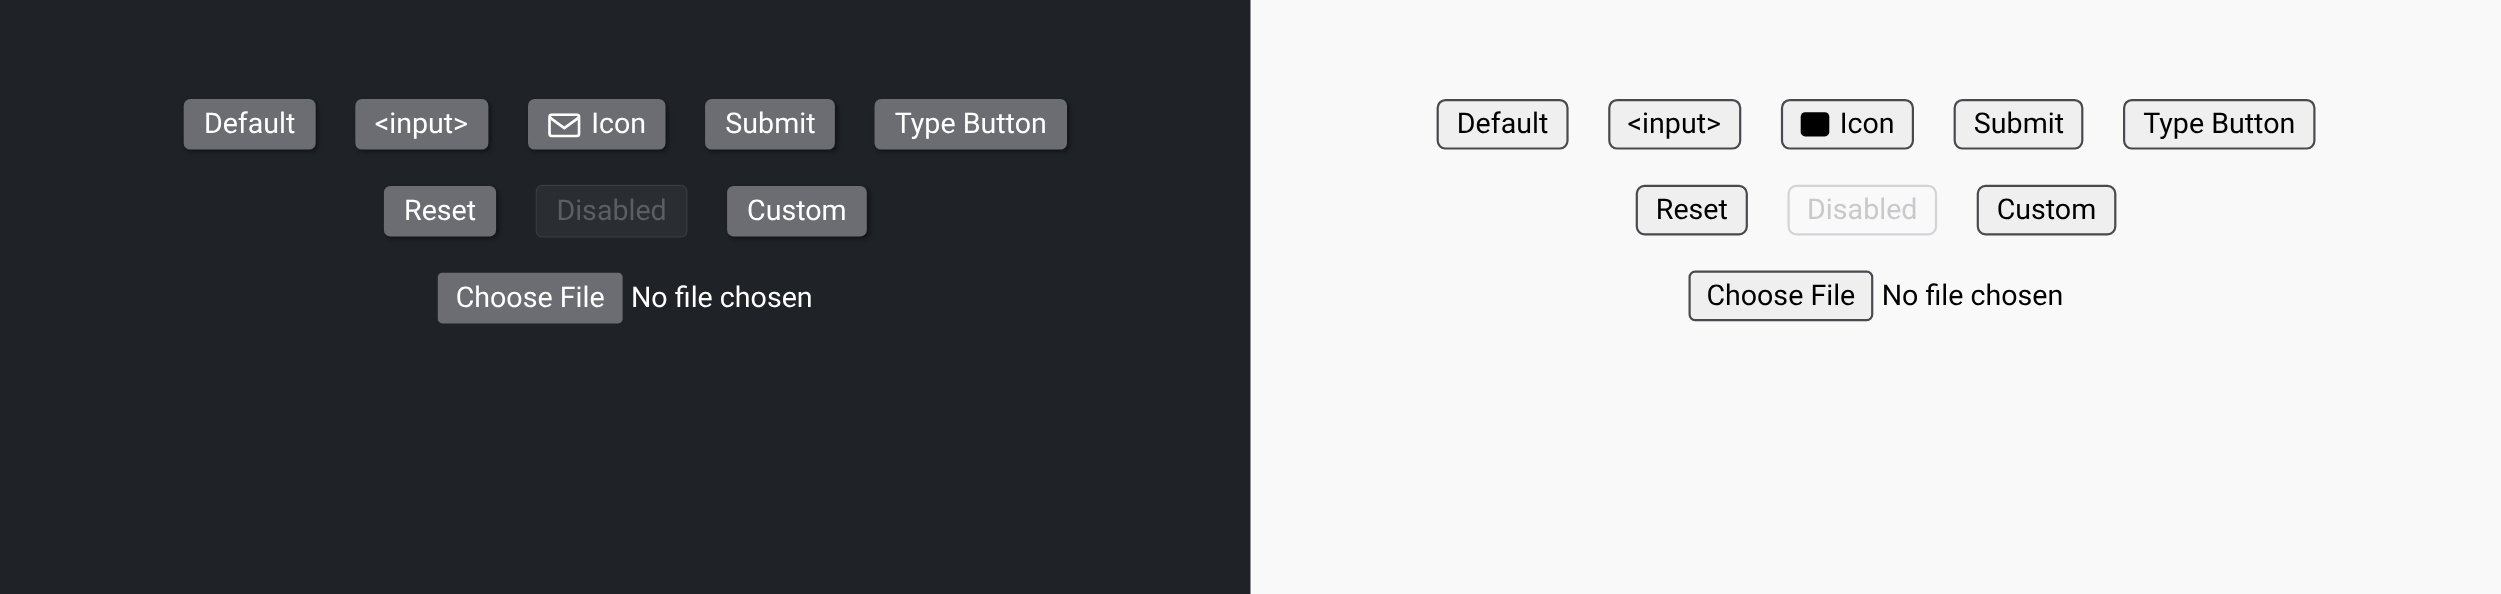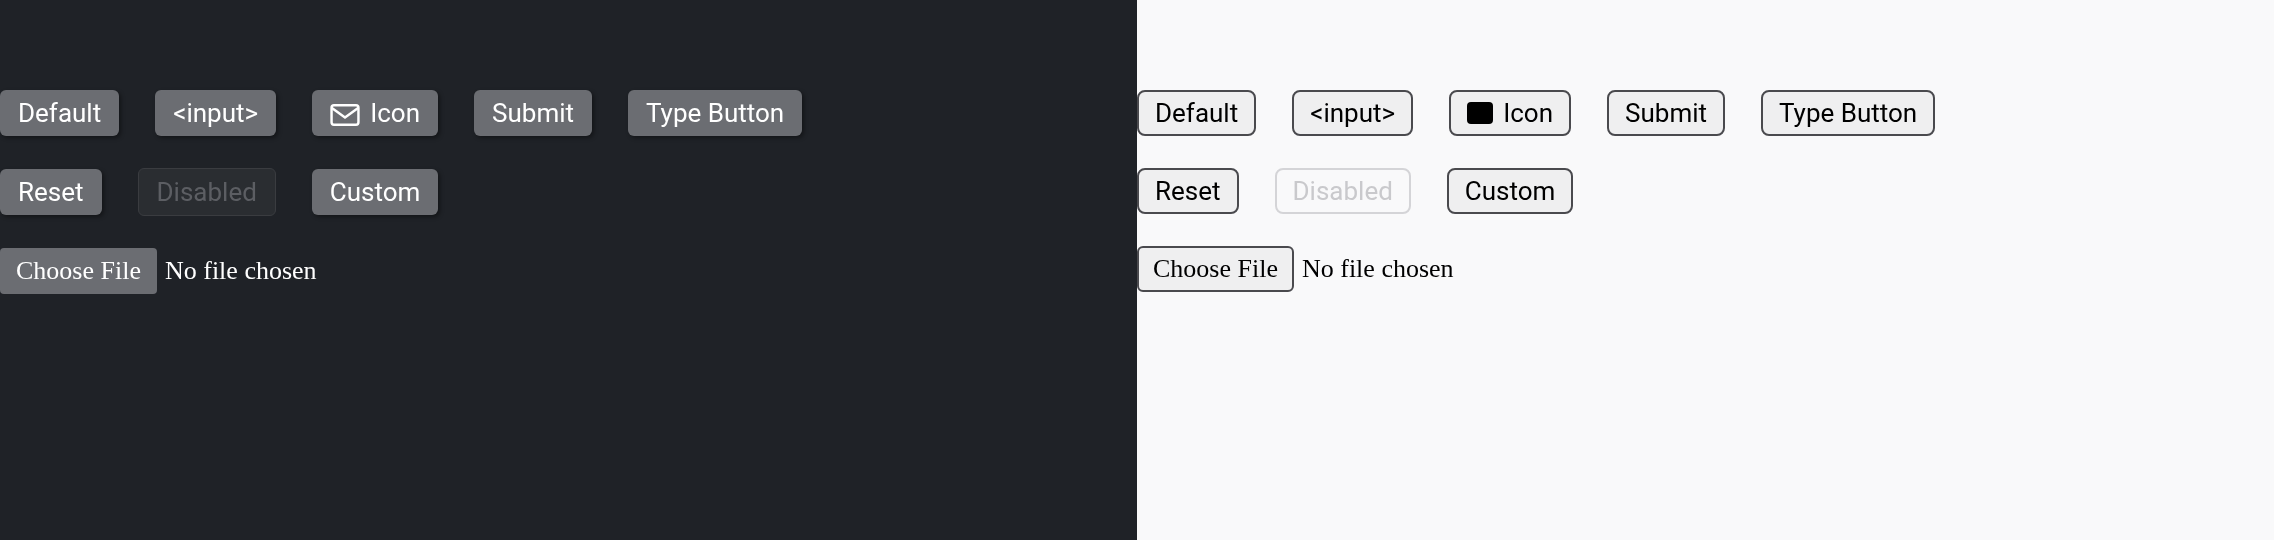--- a/index.html
+++ b/index.html
@@ -14,21 +14,21 @@
       width: 2274px;
       height: 540px;
     }
     
     .panel {
       width: 50%;
       height: 100%;
       padding-top: 90px;
       display: flex;
       flex-direction: column;
-      align-items: flex-start;
+      align-items: center;
       gap: 32px;
     }
     
     .panel.dark {
       background: #1f2227;
     }
     
     .panel.light {
       background: #f9f9fa;
     }
@@ -105,21 +105,20 @@
       background: #000000;
       border-radius: 4px;
       display: inline-block;
     }
     
     
     .file-row {
       display: flex;
       align-items: center;
       gap: 8px;
-      font-family: Liberation Serif, serif;
     }
     
     .dark .file-label {
       color: #ffffff;
       font-size: 26px;
     }
     
     .light .file-label {
       color: #000000;
       font-size: 26px;

